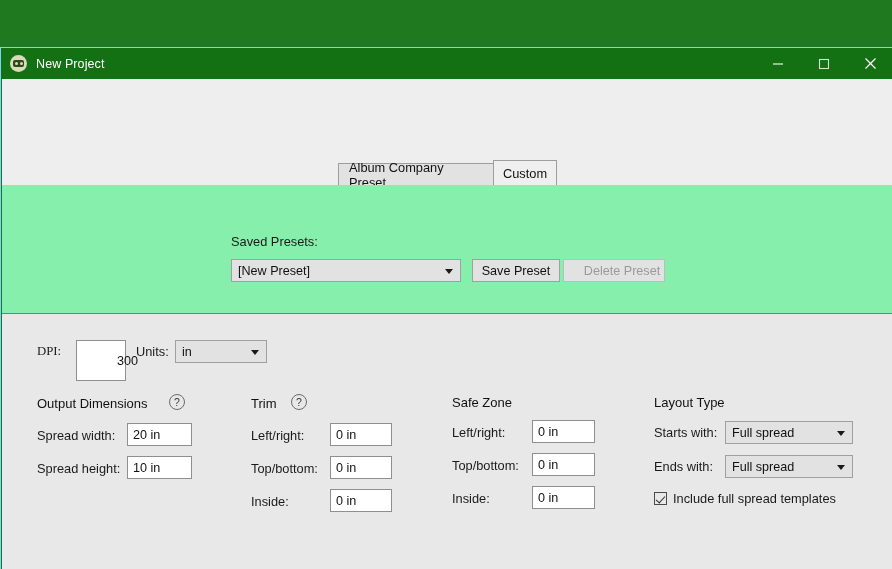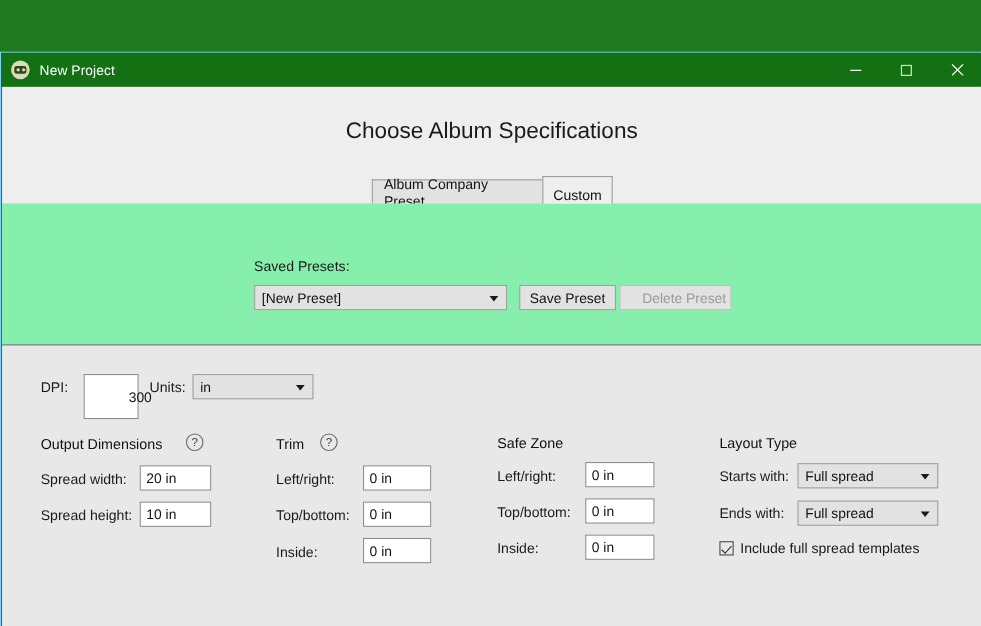--- a/index.html
+++ b/index.html
@@ -188,21 +188,21 @@
     border-radius: 50%;
     font-size: 10.5px; color: #3a3a3a;
     display: flex; align-items: center; justify-content: center;
     line-height: 1;
   }
 
   
   #dpi-label { left: 36px; top: 296px; }
   #dpi-input { position: absolute; left: 75px; top: 292px; width: 50px; height: 41px; padding-left: 40px; }
   #units-label { left: 135px; top: 296px; }
-  #units-combo { position: absolute; left: 174px; top: 292px; width: 110px; height: 23px; }
+  #units-combo { position: absolute; left: 174px; top: 292px; width: 92px; height: 23px; }
 
   
   #od-head { left: 36px; top: 348px; }
   #od-help { left: 168px; top: 346px; }
   #sw-label { left: 36px; top: 380px; }
   #sw-input { position: absolute; left: 126px; top: 375px; width: 65px; height: 23px; }
   #sh-label { left: 36px; top: 413px; }
   #sh-input { position: absolute; left: 126px; top: 408px; width: 65px; height: 23px; }
 
   
@@ -285,27 +285,26 @@
           <line x1="1.5" y1="1.5" x2="11.5" y2="11.5" stroke="#ffffff" stroke-width="1.2"></line>
           <line x1="11.5" y1="1.5" x2="1.5" y2="11.5" stroke="#ffffff" stroke-width="1.2"></line>
         </svg>
       </div>
     </div>
   </div>
 
   <div id="client">
 
     <div id="topband">
-      <div id="page-title">Choose Album Specifications</div>
 
       <div id="tabstrip">
         <div class="tab inactive" style="left:336px; width:156px;">
           <span>Album Company Preset</span>
         </div>
-        <div class="tab active" style="left:491px; width:64px;align-items:flex-end;">
+        <div class="tab active" style="left:491px; width:64px;">
           <span>Custom</span>
         </div>
       </div>
     </div>
 
     <div id="presetband">
       <div id="presets-label" class="fieldlabel" style="position:absolute;">Saved Presets:</div>
 
       <div id="preset-select" class="combo">
         <span>[New Preset]</span>
@@ -317,21 +316,21 @@
       </div>
 
       <div id="delete-preset" class="btn disabled">
         <span>Delete Preset</span>
       </div>
     </div>
 
     <div id="lowerband"></div>
   </div>
 
-  <div id="dpi-label" class="fieldlabel" style="position:absolute;">DPI:</div>
+  <div id="dpi-label" class="fieldlabel" style="position:absolute;font-family:Liberation Serif, serif;">DPI:</div>
   <div id="dpi-input" class="txtinput">
     <span>300</span>
   </div>
 
   <div id="units-label" class="fieldlabel" style="position:absolute;">Units:</div>
   <div id="units-combo" class="combo">
     <span>in</span>
     <span class="arrow"></span>
   </div>
 

